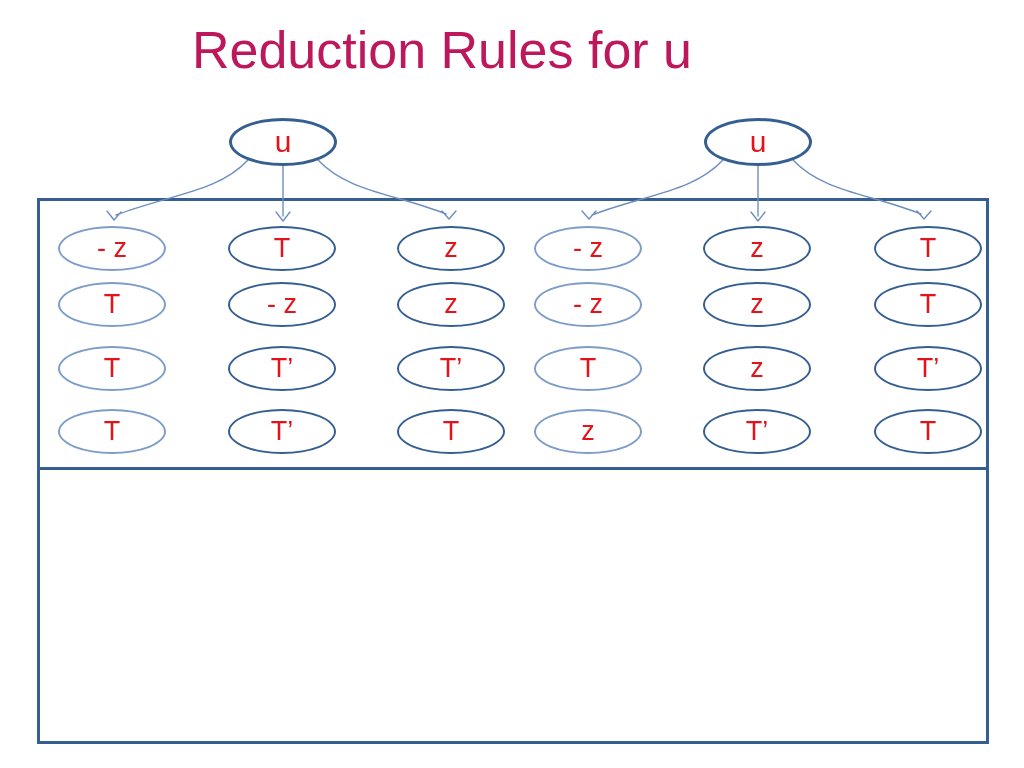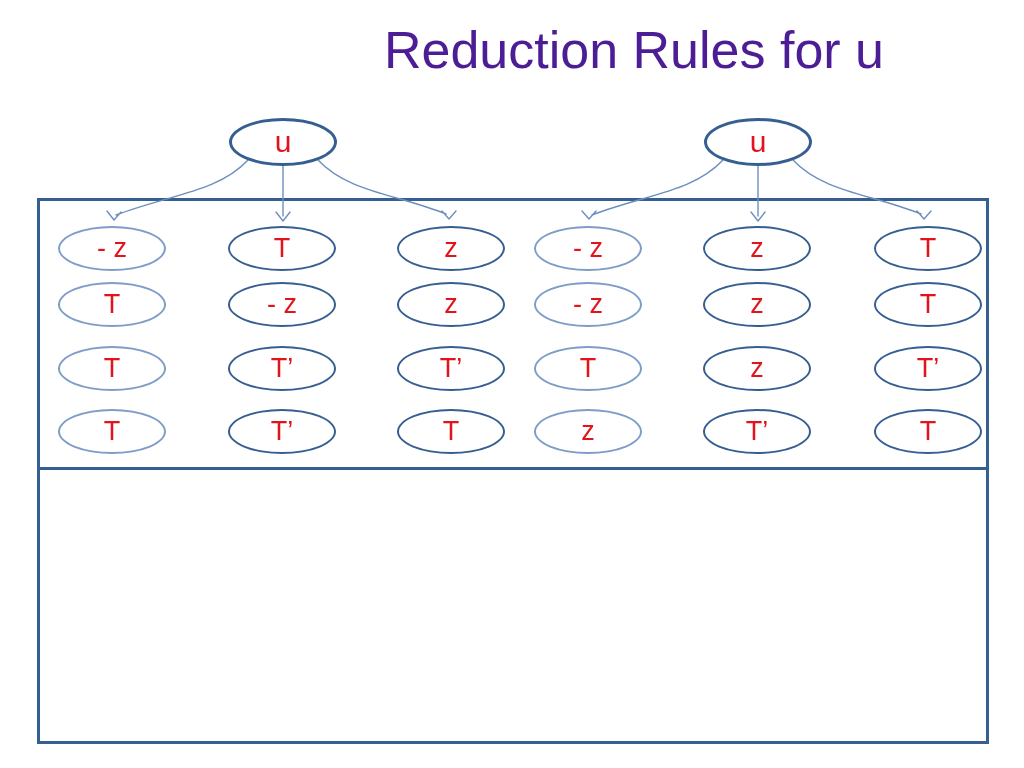--- a/index.html
+++ b/index.html
@@ -3,22 +3,22 @@
 <meta charset="utf-8">
 <style>
   html,body{margin:0;padding:0;}
   body{
     width:1024px;height:768px;position:relative;overflow:hidden;
     background:#ffffff;
     font-family:"Liberation Sans", sans-serif;
   }
   .slide-title{
     position:absolute;top:22px;left:0;width:884px;
-    text-align:right;font-size:52px;line-height:1.1;
-    color:#4c1d95;letter-spacing:0px;
+    text-align:center;font-size:52px;line-height:1.1;
+    color:#be185d;letter-spacing:0px;
   }
   .panel{
     position:absolute;box-sizing:border-box;
     border:3px solid #365F91;background:transparent;z-index:1;
   }
   #panel-top{left:37px;top:198px;width:952px;height:272px;}
   #panel-bottom{left:37px;top:470px;width:952px;height:274px;border-top:none;}
   #arrows{position:absolute;left:0;top:0;z-index:2;pointer-events:none;}
   #arrows path{stroke:#6D8FBF;fill:none;stroke-width:1.4;stroke-linecap:round;stroke-linejoin:round;}
   .u-node{

